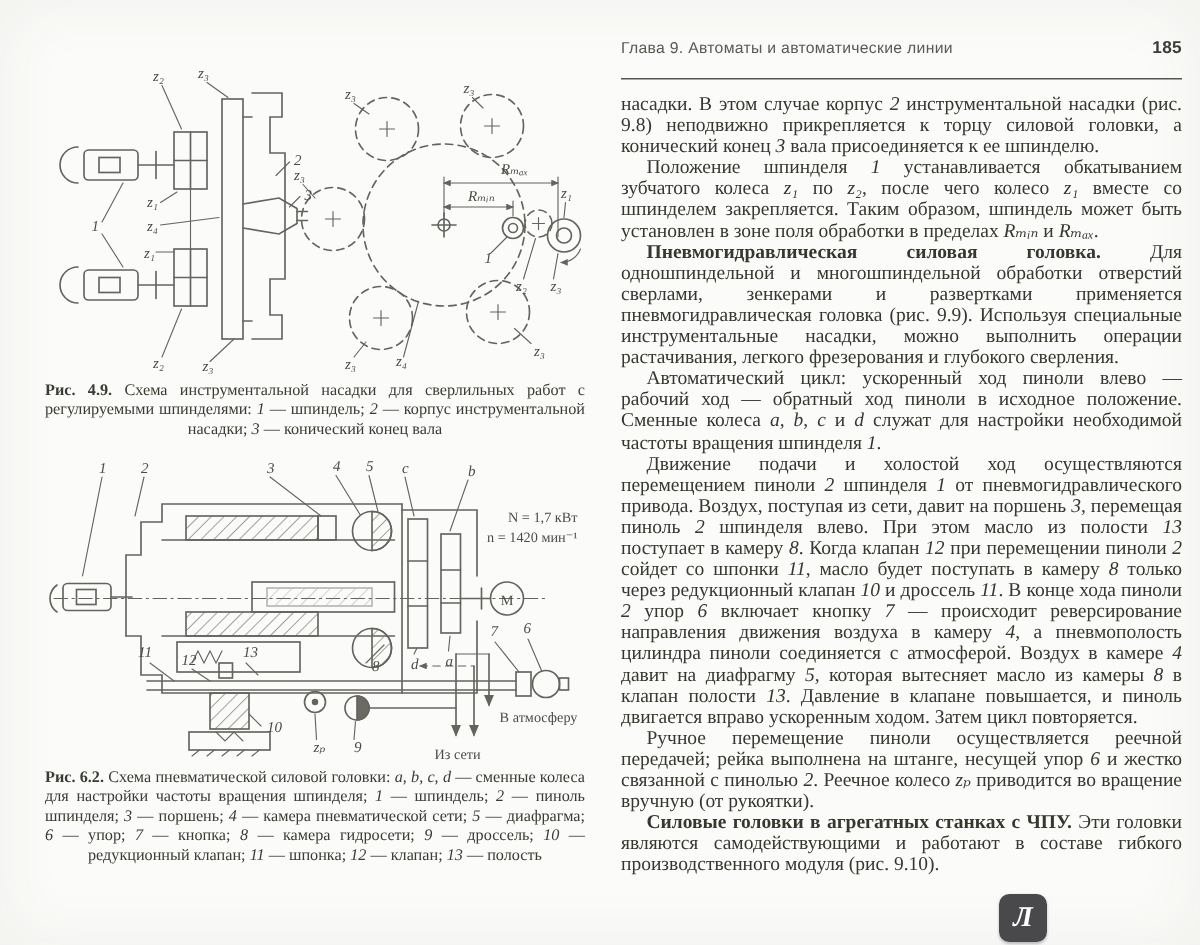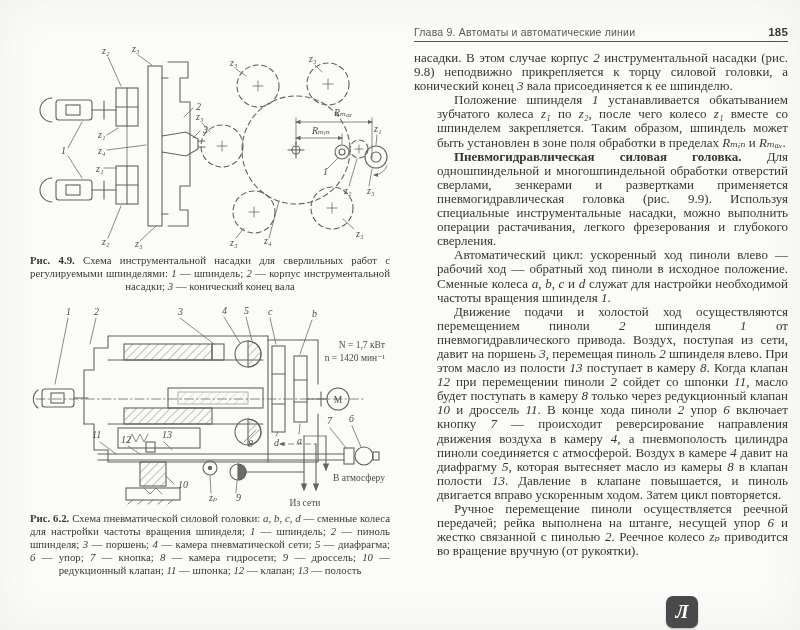--- a/index.html
+++ b/index.html
@@ -7,31 +7,31 @@
   body { background:#e9e9e7; font-family:"Liberation Serif","DejaVu Serif",serif; }
   .page {
     position:absolute; inset:0; width:800px; height:630px;
     background:#fbfbf9; overflow:hidden;
     box-shadow: inset 0 0 45px rgba(60,60,50,0.06);
   }
   
   .col-right { position:absolute; left:414px; top:26px; width:374px; }
   .running-head {
     display:flex; justify-content:space-between; align-items:flex-end;
-    border-bottom:1.3px solid #55544f; padding-bottom:3px;
+    border-bottom:1.3px solid #55544f; padding-bottom:14px;
     font-family:"Liberation Sans","DejaVu Sans",sans-serif;
     font-size:10.5px; color:#5a5954; letter-spacing:0.2px;
   }
   .page-num { font-weight:bold; font-size:11.5px; color:#3c3b36;text-align:center; }
   .body-text {
     margin-top:9px; font-size:13px; line-height:14.1px;
     color:#37362f; text-align:justify;
   }
   .body-text p { margin:0; }
-  .body-text p.indent { text-indent:17px;margin-left:23px; }
+  .body-text p.indent { text-indent:17px; }
   .lead { font-weight:bold; }
   
   .col-left { position:absolute; left:28px; top:38px; width:364px; }
   .fig-caption {
     width:360px; margin:4px auto 0 auto;
     font-size:10.8px; line-height:13.2px; color:#3b3a33;
     text-align:justify; text-align-last:center;
   }
   .cap-lead { font-weight:bold; }
   .fig99-block { margin-top:10px; }
@@ -304,20 +304,21 @@
       <span>Глава 9. Автоматы и автоматические линии</span>
       <span class="page-num">185</span>
     </div>
     <div class="body-text">
       <p><span>насадки. В этом случае корпус <i>2</i> инструментальной насадки (рис. 9.8) неподвижно прикрепляется к торцу силовой головки, а конический конец <i>3</i> вала присоединяется к ее шпинделю.</span></p>
       <p class="indent"><span>Положение шпинделя <i>1</i> устанавливается обкатыванием зубчатого колеса <i>z₁</i> по <i>z₂</i>, после чего колесо <i>z₁</i> вместе со шпинделем закрепляется. Таким образом, шпиндель может быть установлен в зоне поля обработки в пределах <i>Rₘᵢₙ</i> и <i>Rₘₐₓ</i>.</span></p>
       <p class="indent"><span class="lead">Пневмогидравлическая силовая головка.</span> <span>Для одношпиндельной и многошпиндельной обработки отверстий сверлами, зенкерами и развертками применяется пневмогидравлическая головка (рис. 9.9). Используя специальные инструментальные насадки, можно выполнить операции растачивания, легкого фрезерования и глубокого сверления.</span></p>
       <p class="indent"><span>Автоматический цикл: ускоренный ход пиноли влево — рабочий ход — обратный ход пиноли в исходное положение. Сменные колеса <i>a</i>, <i>b</i>, <i>c</i> и <i>d</i> служат для настройки необходимой частоты вращения шпинделя <i>1</i>.</span></p>
       <p class="indent"><span>Движение подачи и холостой ход осуществляются перемещением пиноли <i>2</i> шпинделя <i>1</i> от пневмогидравлического привода. Воздух, поступая из сети, давит на поршень <i>3</i>, перемещая пиноль <i>2</i> шпинделя влево. При этом масло из полости <i>13</i> поступает в камеру <i>8</i>. Когда клапан <i>12</i> при перемещении пиноли <i>2</i> сойдет со шпонки <i>11</i>, масло будет поступать в камеру <i>8</i> только через редукционный клапан <i>10</i> и дроссель <i>11</i>. В конце хода пиноли <i>2</i> упор <i>6</i> включает кнопку <i>7</i> — происходит реверсирование направления движения воздуха в камеру <i>4</i>, а пневмополость цилиндра пиноли соединяется с атмосферой. Воздух в камере <i>4</i> давит на диафрагму <i>5</i>, которая вытесняет масло из камеры <i>8</i> в клапан полости <i>13</i>. Давление в клапане повышается, и пиноль двигается вправо ускоренным ходом. Затем цикл повторяется.</span></p>
       <p class="indent"><span>Ручное перемещение пиноли осуществляется реечной передачей; рейка выполнена на штанге, несущей упор <i>6</i> и жестко связанной с пинолью <i>2</i>. Реечное колесо <i>zₚ</i> приводится во вращение вручную (от рукоятки).</span></p>
+      <p class="indent"><span class="lead">Силовые головки в агрегатных станках с ЧПУ.</span> <span>Эти головки являются самодействующими и работают в составе гибкого производственного модуля (рис. 9.10).</span></p>
     </div>
   </div>
 
   <div class="watermark">
     <span>Л</span>
   </div>
 
 </div>
 
 </body></html>

